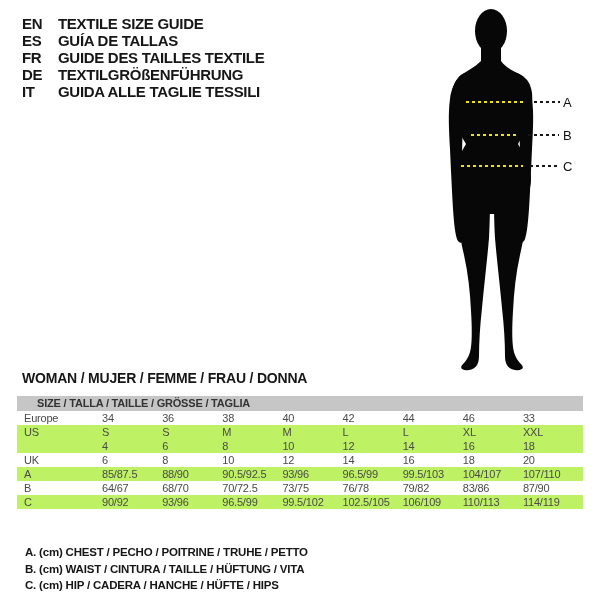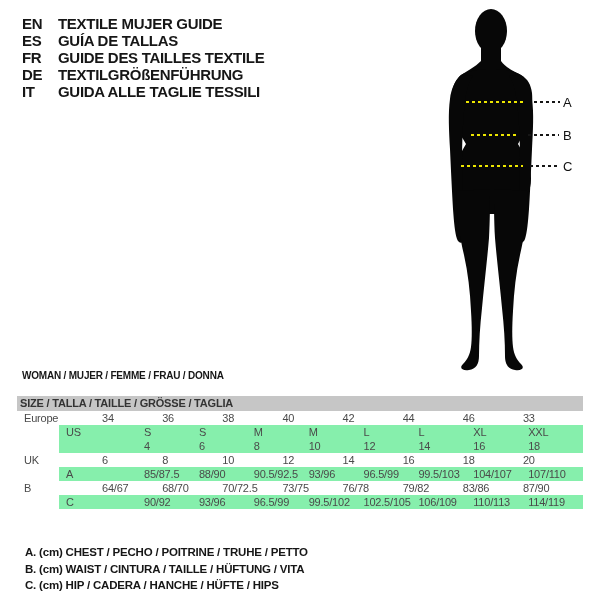--- a/index.html
+++ b/index.html
@@ -13,43 +13,43 @@
     font-size:15px;font-weight:700;letter-spacing:-0.3px;color:#161616;}
   .lang-code{width:36px;flex:0 0 36px;}
   
   .figure{position:absolute;left:0;top:0;width:600px;height:380px;}
   .silhouette{position:absolute;left:417px;top:5px;width:150px;height:368px;}
   .dash{position:absolute;height:2px;}
   .dash-yellow{background:repeating-linear-gradient(90deg,#ece600 0 3px,transparent 3px 6px);}
   .dash-black{background:repeating-linear-gradient(90deg,#161616 0 3px,transparent 3px 6px);}
   .measure-label{position:absolute;font-size:13px;color:#111;line-height:13px;}
   
-  .section-title{position:absolute;left:22px;top:370px;font-size:10px;
+  .section-title{position:absolute;left:22px;top:370px;font-size:14px;
     font-weight:700;letter-spacing:-0.2px;color:#161616;}
   
   .size-table{position:absolute;left:17px;top:396px;width:566px;}
   .table-header{height:15px;line-height:15px;background:#c6c6c6;color:#333;
-    font-size:11px;font-weight:700;letter-spacing:-0.2px;padding-left:3px;}
+    font-size:11px;font-weight:700;letter-spacing:-0.2px;padding-left:20px;}
   .t-row{display:grid;grid-template-columns:85px repeat(8,1fr);height:14px;
     align-items:center;font-size:11px;color:#4a4a4a;letter-spacing:-0.2px;}
-  .t-row.shaded{background:#86efac;margin-left:42px;}
+  .t-row.shaded{background:#bef264;}
   .t-label{padding-left:7px;text-align:left;}
   .t-cell{}
   
   .legend{position:absolute;left:25px;top:546px;}
   .legend-line{height:16.5px;font-size:11.5px;font-weight:700;
     letter-spacing:-0.2px;color:#161616;}
 </style>
 </head>
 <body>
 
 <div class="lang-block">
   <div class="lang-row">
     <span class="lang-code">EN</span>
-    <span class="lang-label">TEXTILE MUJER GUIDE</span>
+    <span class="lang-label">TEXTILE SIZE GUIDE</span>
   </div>
   <div class="lang-row">
     <span class="lang-code">ES</span>
     <span class="lang-label">GUÍA DE TALLAS</span>
   </div>
   <div class="lang-row">
     <span class="lang-code">FR</span>
     <span class="lang-label">GUIDE DES TAILLES TEXTILE</span>
   </div>
   <div class="lang-row">

